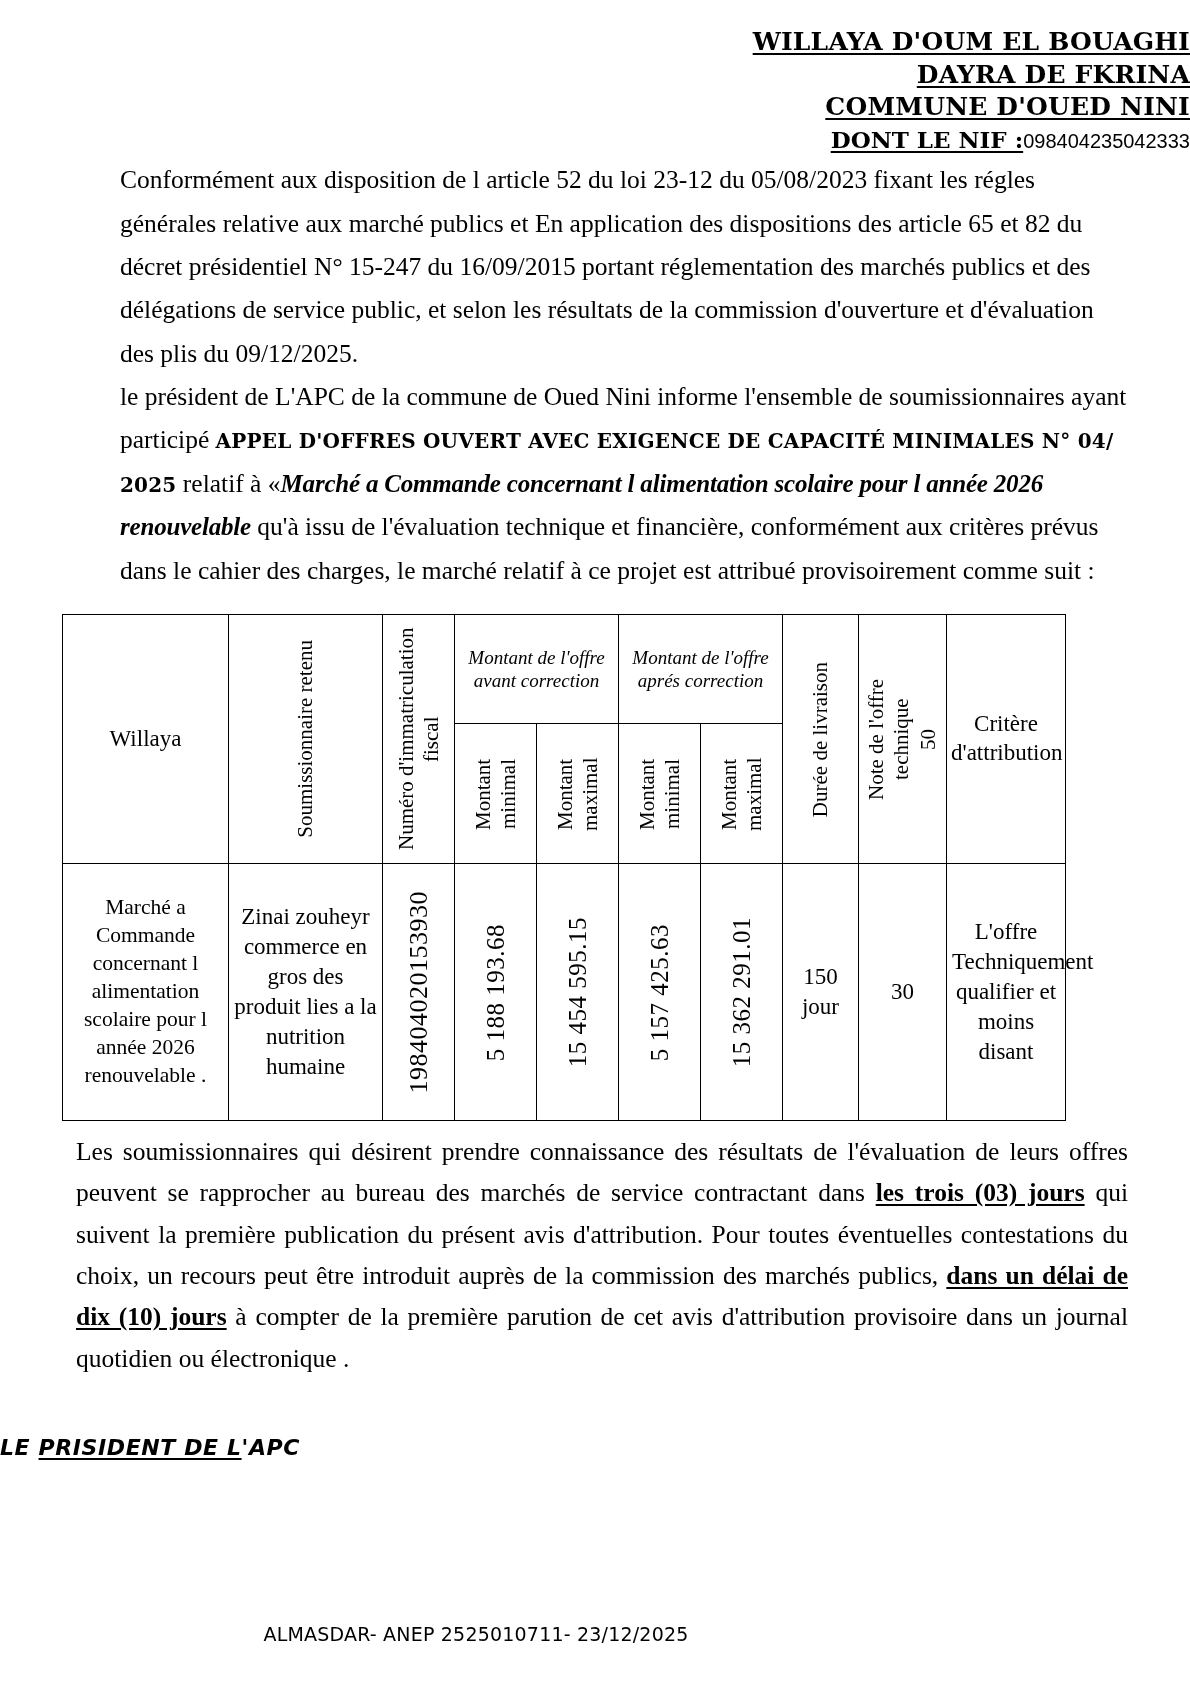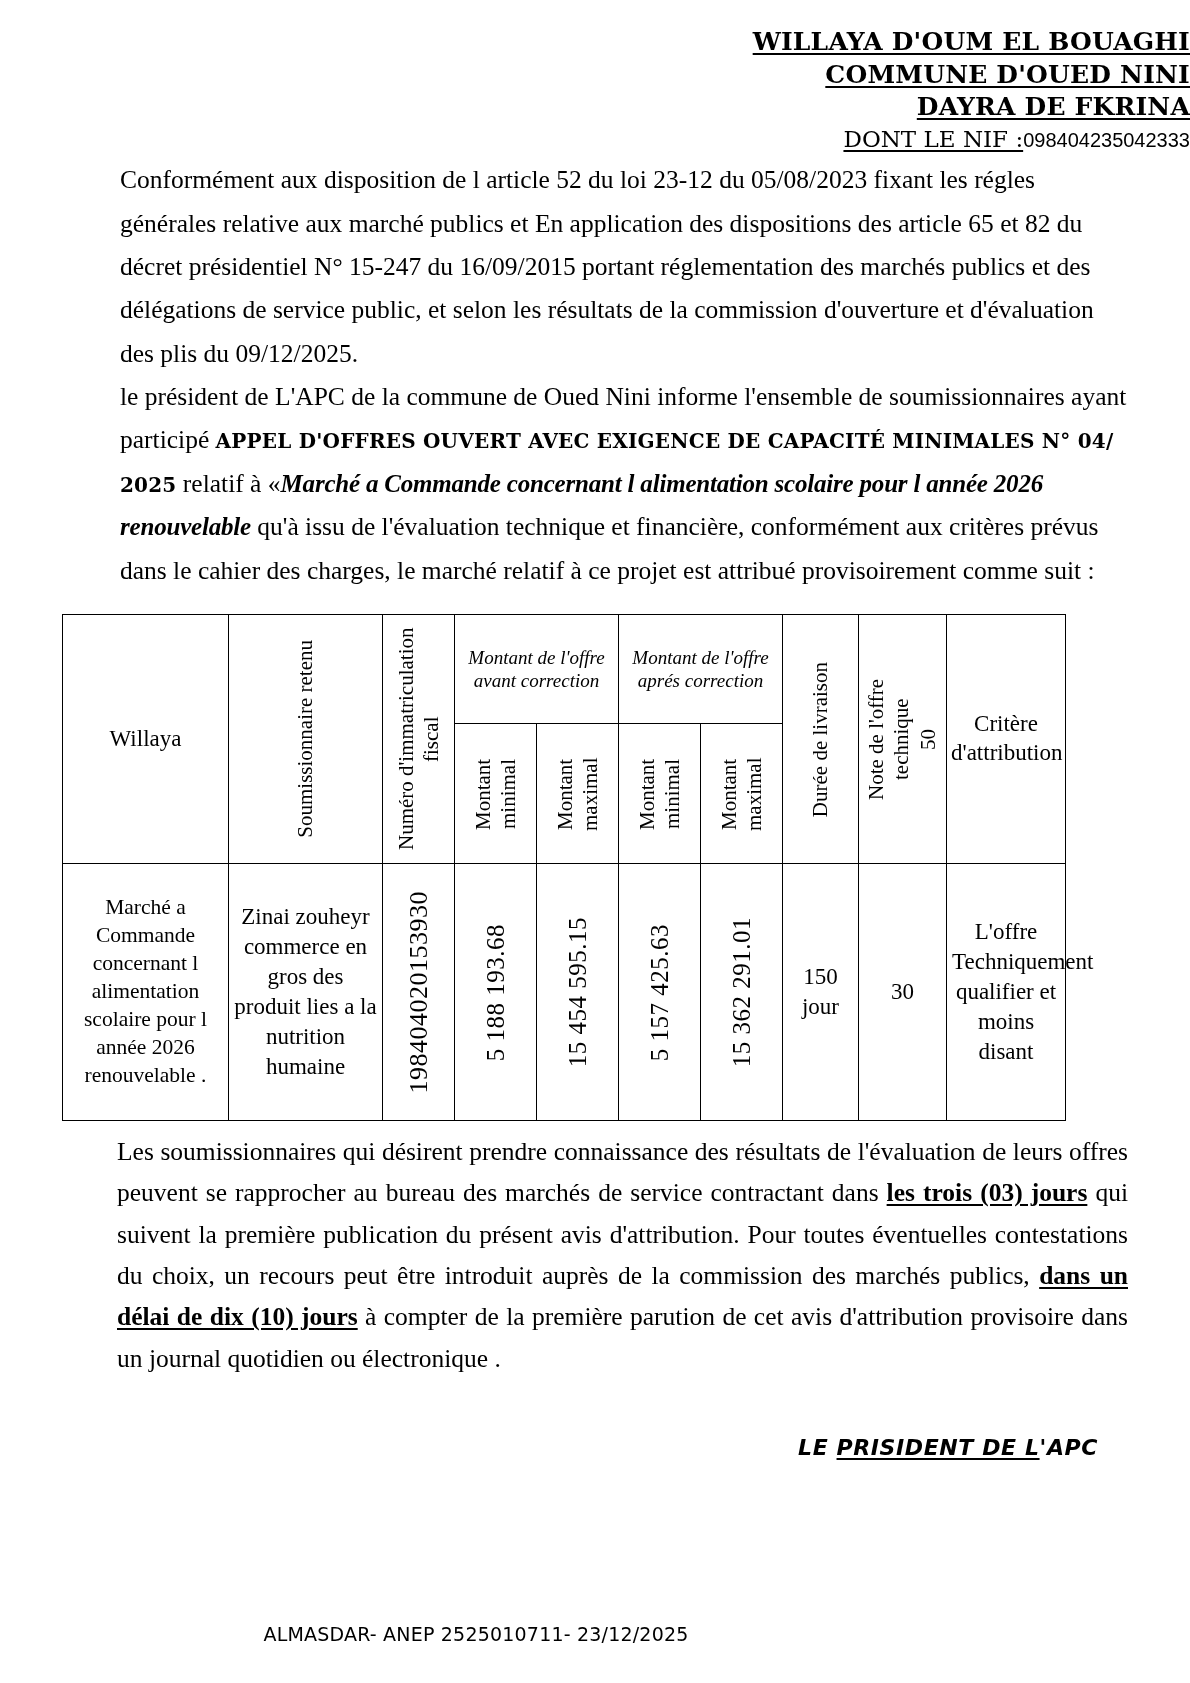--- a/index.html
+++ b/index.html
@@ -42,21 +42,21 @@
     text-decoration: underline;
     text-underline-offset: 3px;
   }
   .nif-line {
     display: block;
     line-height: 1.30;
     margin-top: 1px;
   }
   .nif-label {
     font-family: "DejaVu Serif", "Liberation Serif", serif;
-    font-weight: normal;
+    font-weight: bold;
     font-size: 23px;
     text-transform: uppercase;
     text-decoration: underline;
     text-underline-offset: 3px;
   }
   .nif-value {
     font-family: "Liberation Sans", "DejaVu Sans", sans-serif;
     font-size: 20px;
     font-weight: 400;
     letter-spacing: 0px;
@@ -169,40 +169,39 @@
   col.c-min2      { width: 82px;  }
   col.c-max2      { width: 82px;  }
   col.c-duree     { width: 76px;  }
   col.c-note      { width: 88px;  }
   col.c-crit      { width: 119px; }
 
   
   .closing-wrap {
     padding: 0 62px 0 76px;
     margin-top: 10px;
-    margin-left: 41px;
   }
   p.closing {
     margin: 0;
     font-size: 25.5px;
     line-height: 1.62;
     text-align: justify;
     text-justify: inter-word;
   }
   .bu {
     font-weight: bold;
     text-decoration: underline;
     text-underline-offset: 3px;
   }
 
   
   .sig {
     margin-top: 56px;
     padding-right: 92px;
-    text-align: right;
+    text-align: left;
     font-family: "DejaVu Sans", "Liberation Sans", sans-serif;
     font-style: italic;
     font-weight: bold;
     font-size: 22px;
     letter-spacing: 0.6px;
   }
   .sig .u { text-decoration: underline; text-underline-offset: 3px; }
 
   
   .footer {
@@ -216,22 +215,22 @@
     letter-spacing: 0.2px;
   }
 </style>
 </head>
 <body>
 
 <div class="page">
 
   <div class="header">
     <div class="hline"><span class="u">Willaya d'Oum El Bouaghi</span></div>
+    <div class="hline"><span class="u">Dayra de Fkrina</span></div>
     <div class="hline"><span class="u">Commune d'Oued Nini</span></div>
-    <div class="hline"><span class="u">Dayra de Fkrina</span></div>
     <div class="nif-line"><span class="nif-label">Dont le NIF :</span><span class="nif-value">098404235042333</span></div>
   </div>
 
   <div class="body-wrap">
     <p class="para first">Conformément aux disposition de l article  52 du loi 23-12 du 05/08/2023 fixant les régles générales relative aux marché publics et    En application des dispositions des  article 65 et 82  du décret présidentiel N° 15-247 du 16/09/2015 portant réglementation des marchés publics et des délégations de service public, et selon les résultats de la commission d'ouverture et d'évaluation des plis du 09/12/2025.</p>
     <p class="para"><span>le président de L'APC de la commune de Oued Nini informe l'ensemble de soumissionnaires ayant participé </span><span class="smallcaps-dec">Appel d'offres ouvert  avec exigence de capacité minimales  N° 04/ 2025</span><span> relatif à «</span><span class="bolditalic-cond">Marché a Commande concernant l alimentation scolaire pour l année 2026 renouvelable</span><span> qu'à issu de l'évaluation technique et financière, conformément aux critères prévus dans le cahier des charges, le marché relatif à ce projet est attribué provisoirement comme suit :</span></p>
   </div>
 
   <div class="tbl-wrap">
     <table class="main">

